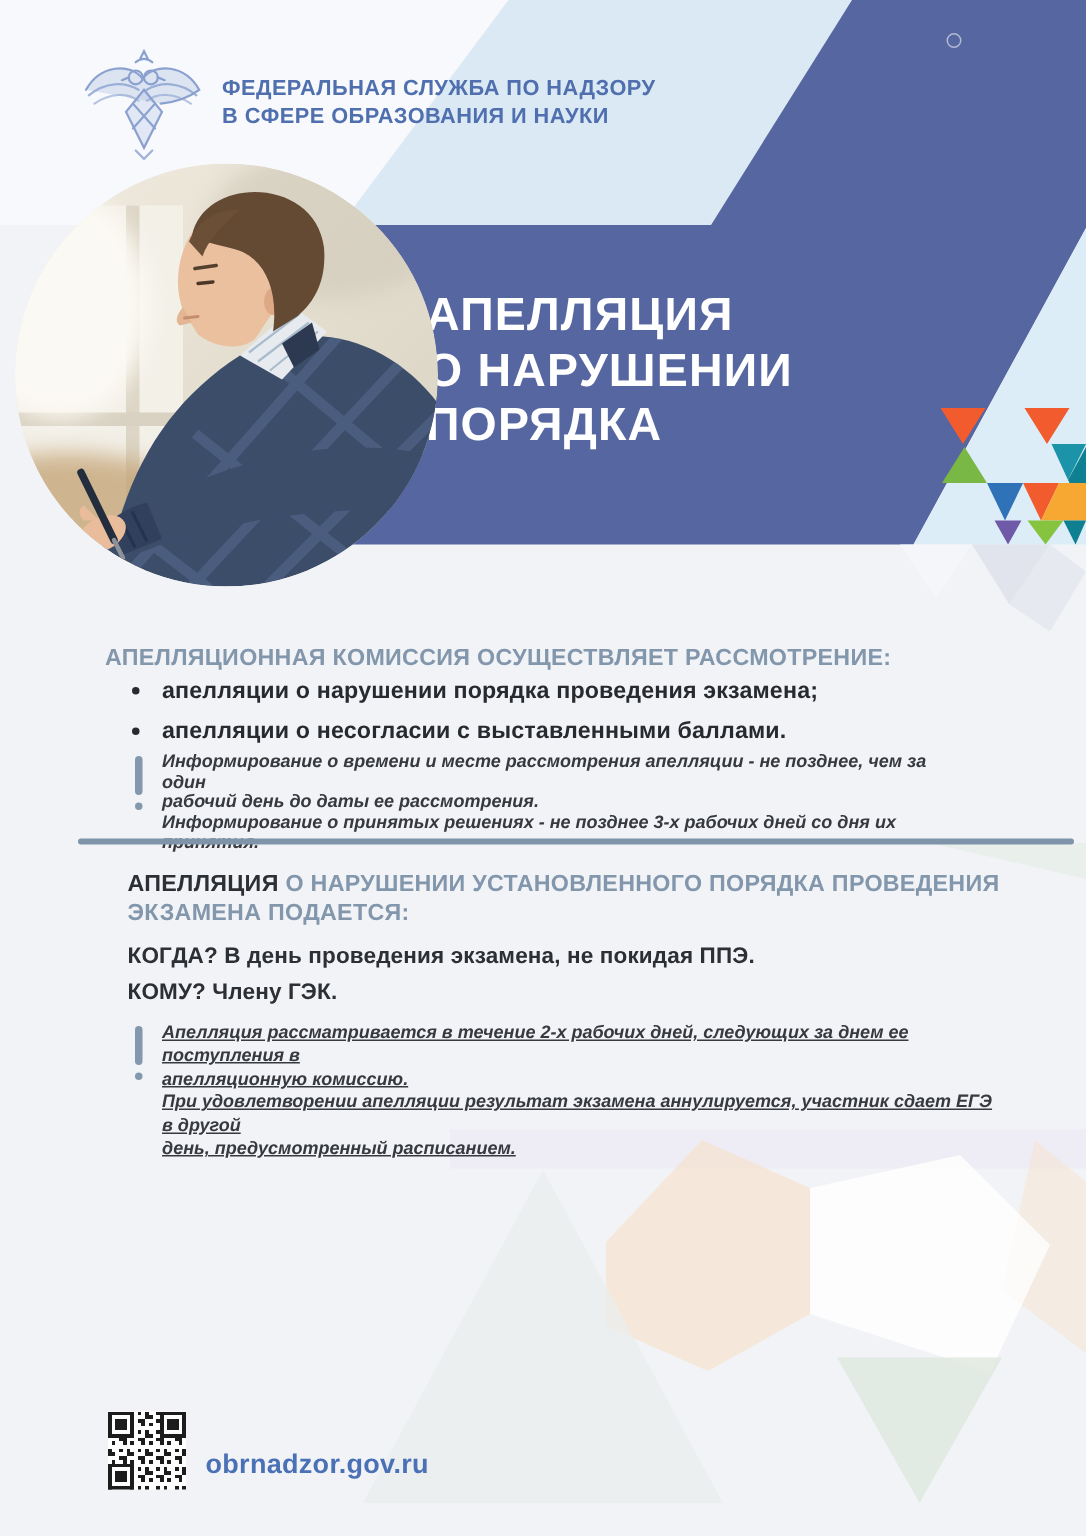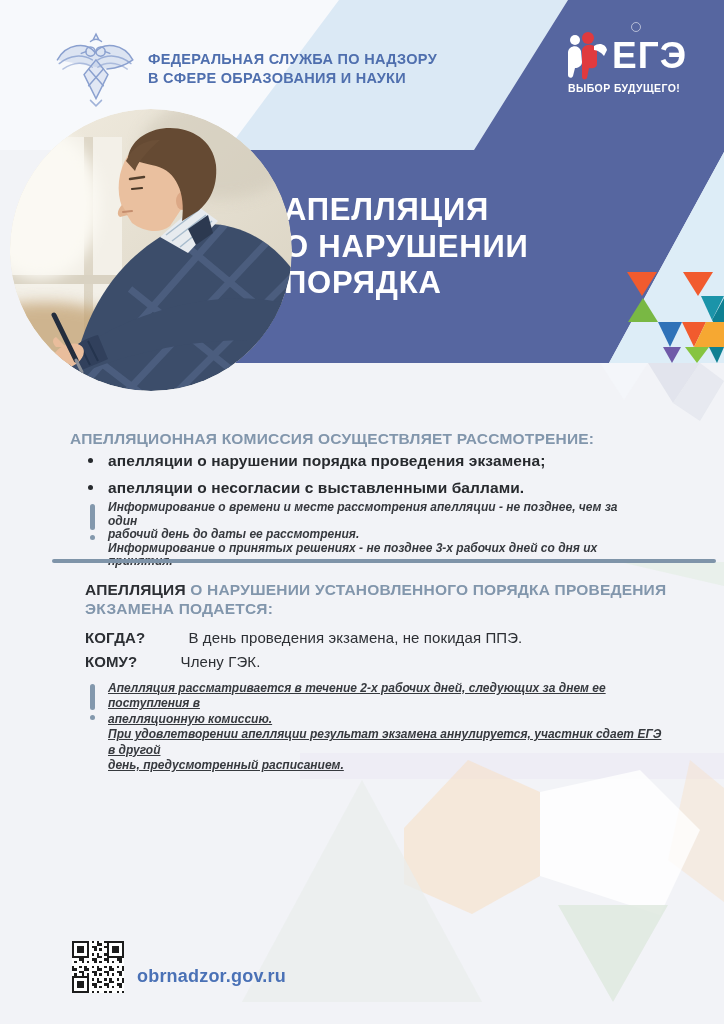--- a/index.html
+++ b/index.html
@@ -50,21 +50,21 @@
   .n2{left:90px;top:681px;width:580px;}
 
   .divider{left:52px;top:559px;width:664px;height:3.5px;background:#7f94a9;border-radius:2px;}
 
   .h2pos{left:85px;top:581px;width:600px;}
   .h2-em{color:#2c2f34;}
 
   .qa{left:85px;top:629px;width:600px;font-size:15px;color:#2c2f34;}
   .qa-line{margin-bottom:7px;letter-spacing:.1px;}
   .qa-label{font-weight:800;}
-  .qa-text{font-weight:400;margin-left:39px;}
+  .qa-text{font-weight:700;}
 
   
   .qr{left:72px;top:941px;width:52px;height:52px;}
   .website{left:137px;top:966px;color:#4a71b6;font-size:18px;font-weight:800;letter-spacing:.2px;}
 </style>
 </head>
 <body>
 
 <div class="page">
 
@@ -118,33 +118,20 @@
       <path d="M50,32 L63,48 L50,74 L37,48 Z" fill="rgba(160,180,220,0.25)"></path>
       <path d="M42,42 L58,60 M58,42 L42,60"></path>
       <path d="M44,76 L50,82 L56,76" opacity="0.8"></path>
     </g>
   </svg>
   <div class="abs agency-text">
     <div>ФЕДЕРАЛЬНАЯ СЛУЖБА ПО НАДЗОРУ</div>
     <div>В СФЕРЕ ОБРАЗОВАНИЯ И НАУКИ</div>
   </div>
 
-  <div class="abs ege">
-    <div class="ege-row">
-      <svg width="44" height="48" viewBox="0 0 44 48">
-        <circle cx="9" cy="8" r="5" fill="#ffffff"></circle>
-        <circle cx="22" cy="6" r="6" fill="#e03a3e"></circle>
-        <path d="M2,20 C3,13 13,12 15,19 L16,30 C16,34 12,36 9,36 L7,44 C6,47 2,46 2,43 Z" fill="#ffffff"></path>
-        <path d="M16,18 C18,11 30,11 31,19 L31,32 C31,36 26,37 23,36 L21,46 C20,48 16,48 16,45 Z" fill="#e03a3e"></path>
-        <path d="M28,14 C33,10 40,12 41,18 L38,24 C36,21 31,18 28,18 Z" fill="#ffffff"></path>
-      </svg>
-      <span class="ege-word">ЕГЭ</span>
-    </div>
-    <div class="ege-tag">ВЫБОР БУДУЩЕГО!</div>
-  </div>
   <div class="abs ring"></div>
 
   <div class="abs title">
     <div>АПЕЛЛЯЦИЯ</div>
     <div>О НАРУШЕНИИ</div>
     <div>ПОРЯДКА</div>
   </div>
 
   <div class="abs photo">
     <svg width="282" height="282" viewBox="0 0 282 282">

